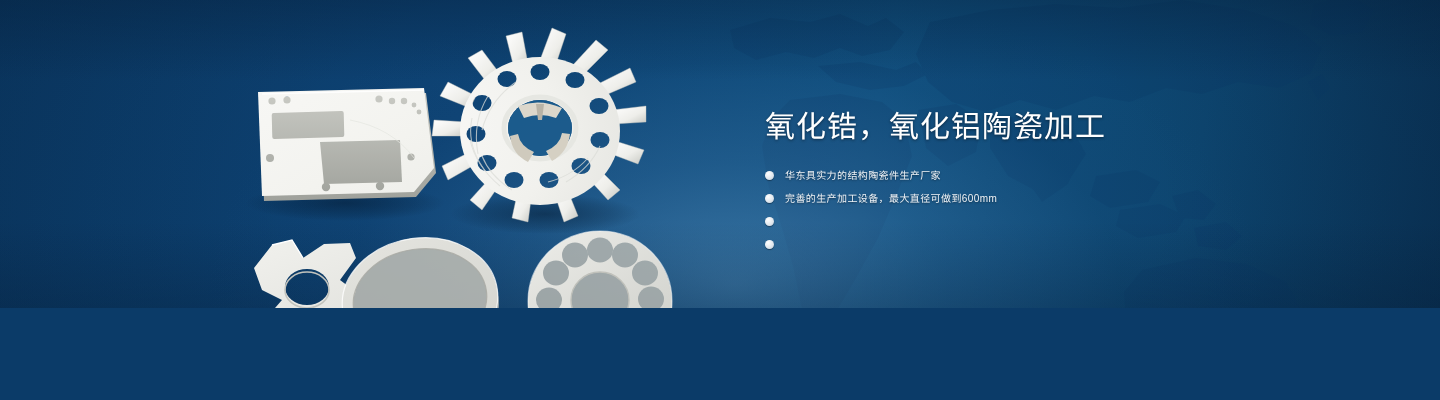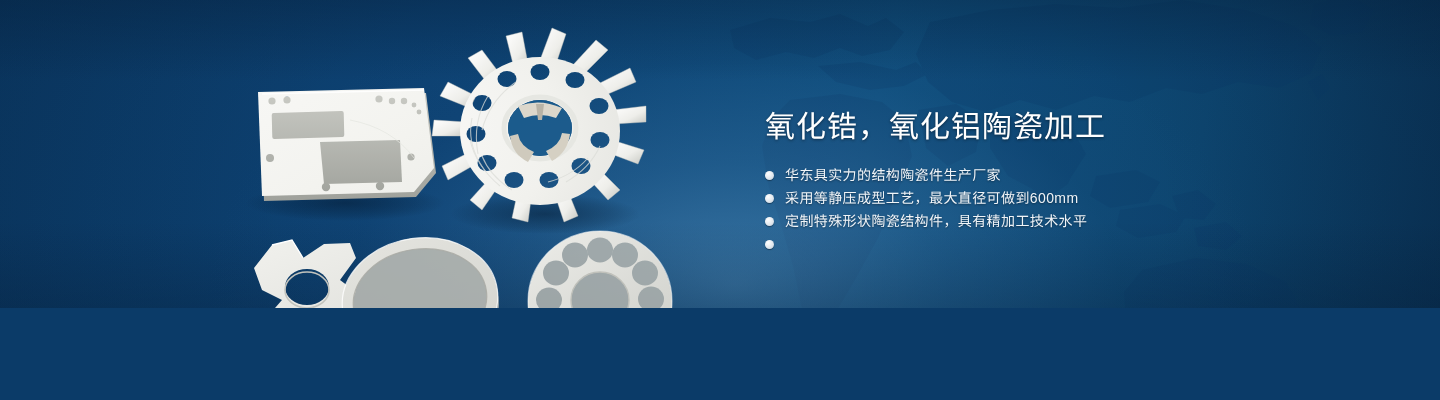--- a/index.html
+++ b/index.html
@@ -56,21 +56,21 @@
   .bullet{
     display:flex;align-items:center;height:23px;white-space:nowrap;
   }
   .dot{
     width:9px;height:9px;border-radius:50%;
     background:radial-gradient(circle at 35% 30%,#ffffff 0%,#e2e8ee 55%,#bcc8d2 100%);
     margin-right:11px;flex:0 0 auto;
     box-shadow:0 1px 1px rgba(0,0,0,.35);
   }
   .btxt{
-    color:#f0f4f8;font-size:14px;line-height:23px;letter-spacing:.4px;
+    color:#f0f4f8;font-size:10px;line-height:23px;letter-spacing:.4px;
     text-shadow:0 1px 2px rgba(0,0,0,.40);
   }
 
   
   .parts{position:absolute;left:0;top:0;width:720px;height:400px;}
   .parts svg{display:block;}
 </style>
 </head>
 <body>
 
@@ -312,25 +312,24 @@
   <div class="copy">
     <div class="headline">氧化锆，氧化铝陶瓷加工</div>
 
     <ul class="bullets">
       <li class="bullet">
         <span class="dot"></span>
         <span class="btxt">华东具实力的结构陶瓷件生产厂家</span>
       </li>
       <li class="bullet">
         <span class="dot"></span>
-        <span class="btxt">采用等静压成型工艺，最大直径可做到600mm</span>
+        <span class="btxt">完善的生产加工设备，最大直径可做到600mm</span>
       </li>
       <li class="bullet">
         <span class="dot"></span>
-        <span class="btxt">定制特殊形状陶瓷结构件，具有精加工技术水平</span>
       </li>
       <li class="bullet">
         <span class="dot"></span>
       </li>
     </ul>
   </div>
 
 </div>
 
 </body></html>

